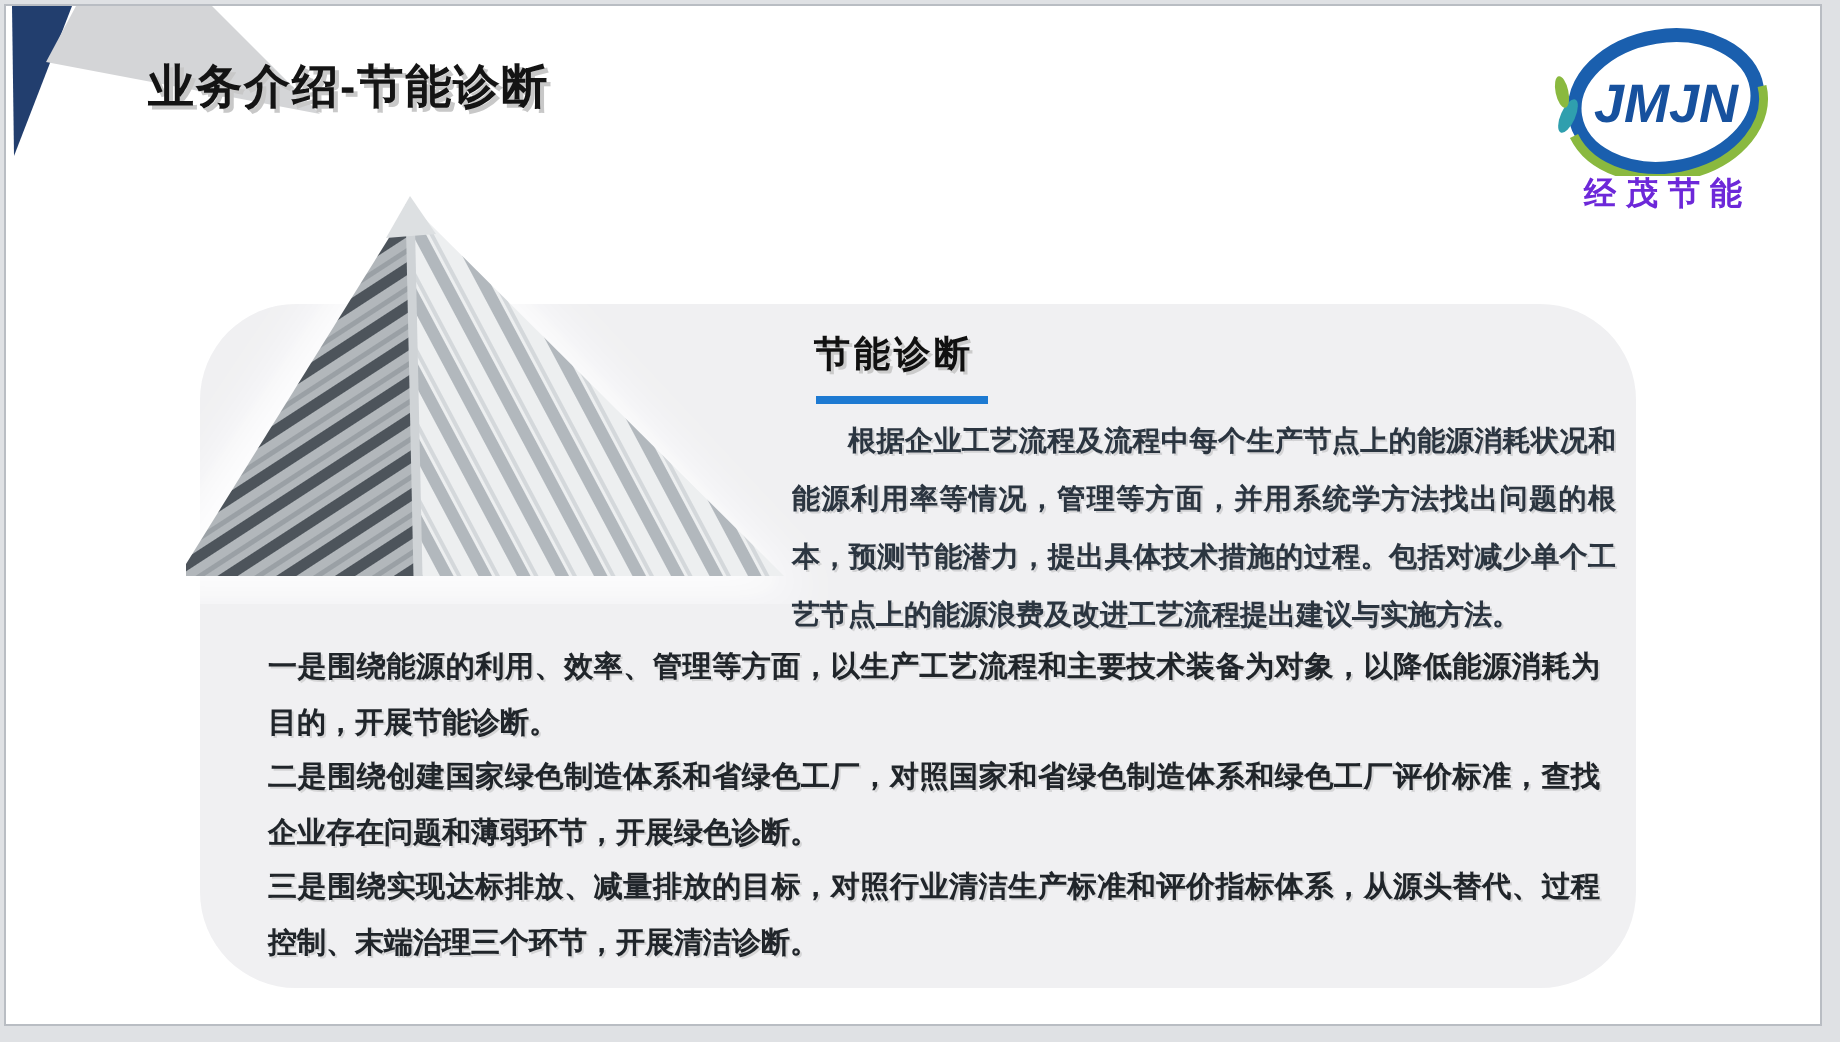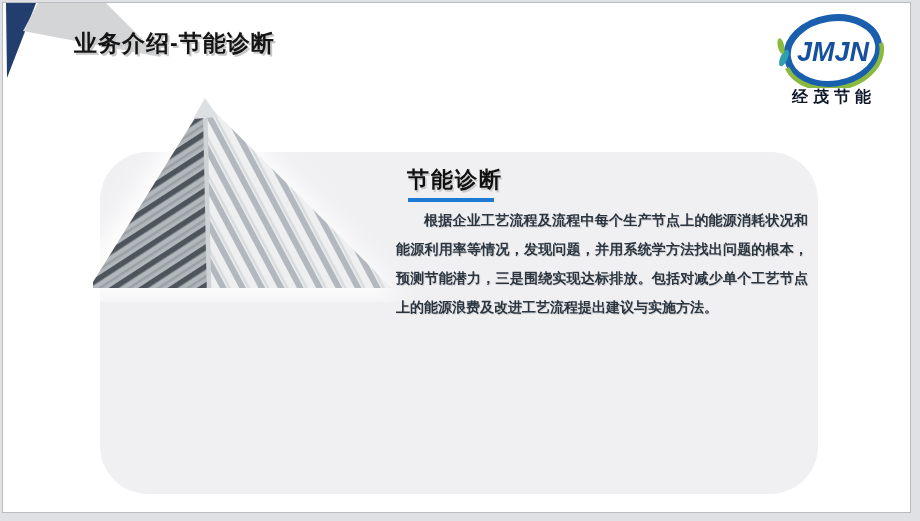--- a/index.html
+++ b/index.html
@@ -15,30 +15,30 @@
   }
   .abs{position:absolute;}
   .title{
     left:74px;top:28px;
     font-size:23px;font-weight:bold;color:#141414;
     letter-spacing:1px;white-space:nowrap;
     text-shadow:2px 2px 0 #c8c8c8;
   }
   .logo-caption{
     left:770px;top:87px;width:128px;text-align:center;
-    font-size:16px;font-weight:bold;color:#0f172a;letter-spacing:5px;
+    font-size:16px;font-weight:bold;color:#6d28d9;letter-spacing:5px;
     white-space:nowrap;
   }
   .card{
     left:100px;top:152px;width:718px;height:342px;
     background:#f0f0f2;border-radius:48px;
   }
   .card-heading{
     left:407px;top:165px;
-    font-size:22px;font-weight:bold;color:#101010;letter-spacing:2px;
+    font-size:18px;font-weight:bold;color:#101010;letter-spacing:2px;
     text-shadow:1.5px 1.5px 0 #cbcbcb;white-space:nowrap;
   }
   .heading-underline{
     left:408px;top:198px;width:86px;height:4px;background:#1d7ad2;
   }
   .card-intro{
     left:396px;top:206px;width:412px;
     font-size:14px;line-height:29px;font-weight:bold;color:#2b3540;
     text-align:justify;text-indent:2em;
     text-shadow:1px 1px 0 rgba(110,110,110,0.22);
@@ -98,15 +98,20 @@
       <polygon points="147,10 35,190 35,196 152,196" fill="url(#leftFace)"></polygon>
       <polygon points="147,10 152,196 334,196" fill="url(#rightFace)"></polygon>
       <line x1="147" y1="10" x2="151" y2="196" stroke="#cfd3d6" stroke-width="4.5"></line>
       <polygon points="147,6 135,27 160,25" fill="#dde0e2"></polygon>
     </g>
   </svg>
 
   <div class="abs card-heading">节能诊断</div>
   <div class="abs heading-underline"></div>
 
-  <div class="abs card-intro">根据企业工艺流程及流程中每个生产节点上的能源消耗状况和能源利用率等情况，发现问题，并用系统学方法找出问题的根本，预测节能潜力，三是围绕实现达标排放。包括对减少单个工艺节点上的能源浪费及改进工艺流程提出建议与实施方法。</div>
+  <div class="abs card-intro">根据企业工艺流程及流程中每个生产节点上的能源消耗状况和能源利用率等情况，管理等方面，并用系统学方法找出问题的根本，预测节能潜力，提出具体技术措施的过程。包括对减少单个工艺节点上的能源浪费及改进工艺流程提出建议与实施方法。</div>
 
+  <div class="abs points">
+    <p>一是围绕能源的利用、效率、管理等方面，以生产工艺流程和主要技术装备为对象，以降低能源消耗为目的，开展节能诊断。</p>
+    <p>二是围绕创建国家绿色制造体系和省绿色工厂，对照国家和省绿色制造体系和绿色工厂评价标准，查找企业存在问题和薄弱环节，开展绿色诊断。</p>
+    <p>三是围绕实现达标排放、减量排放的目标，对照行业清洁生产标准和评价指标体系，从源头替代、过程控制、末端治理三个环节，开展清洁诊断。</p>
+  </div>
 </div>
 
 </body></html>

